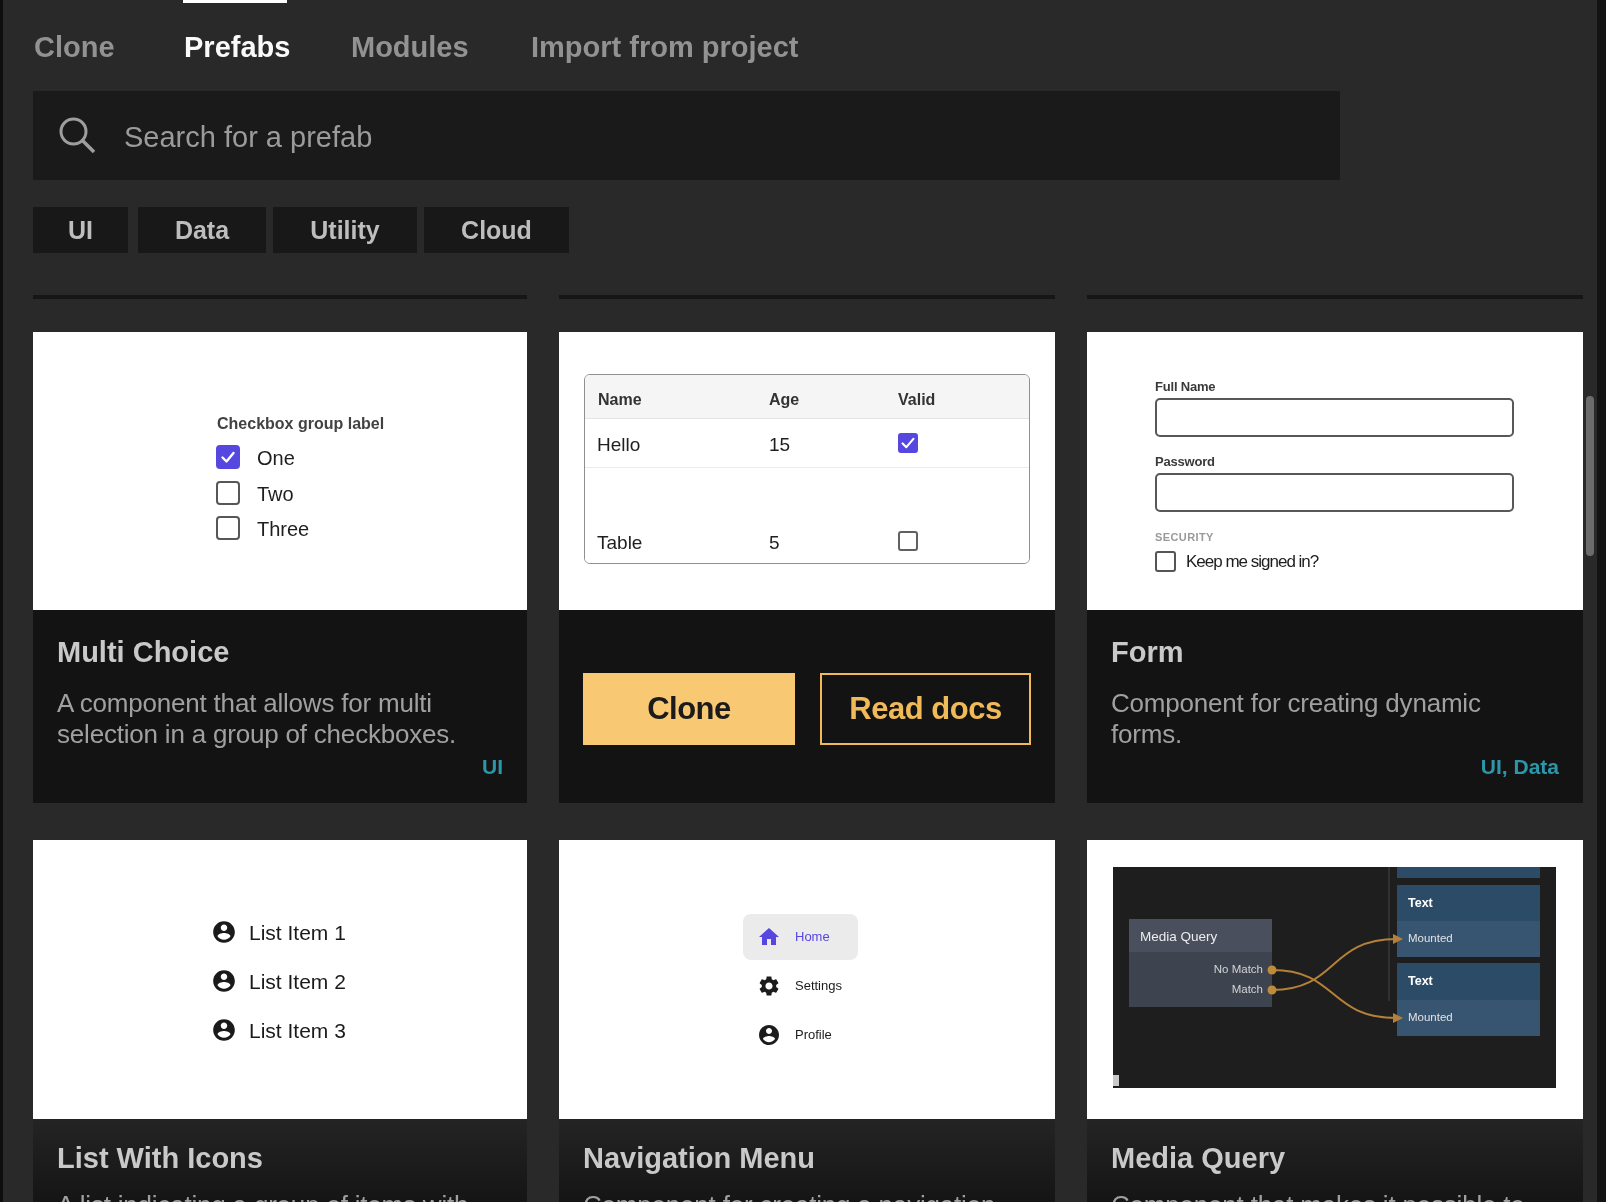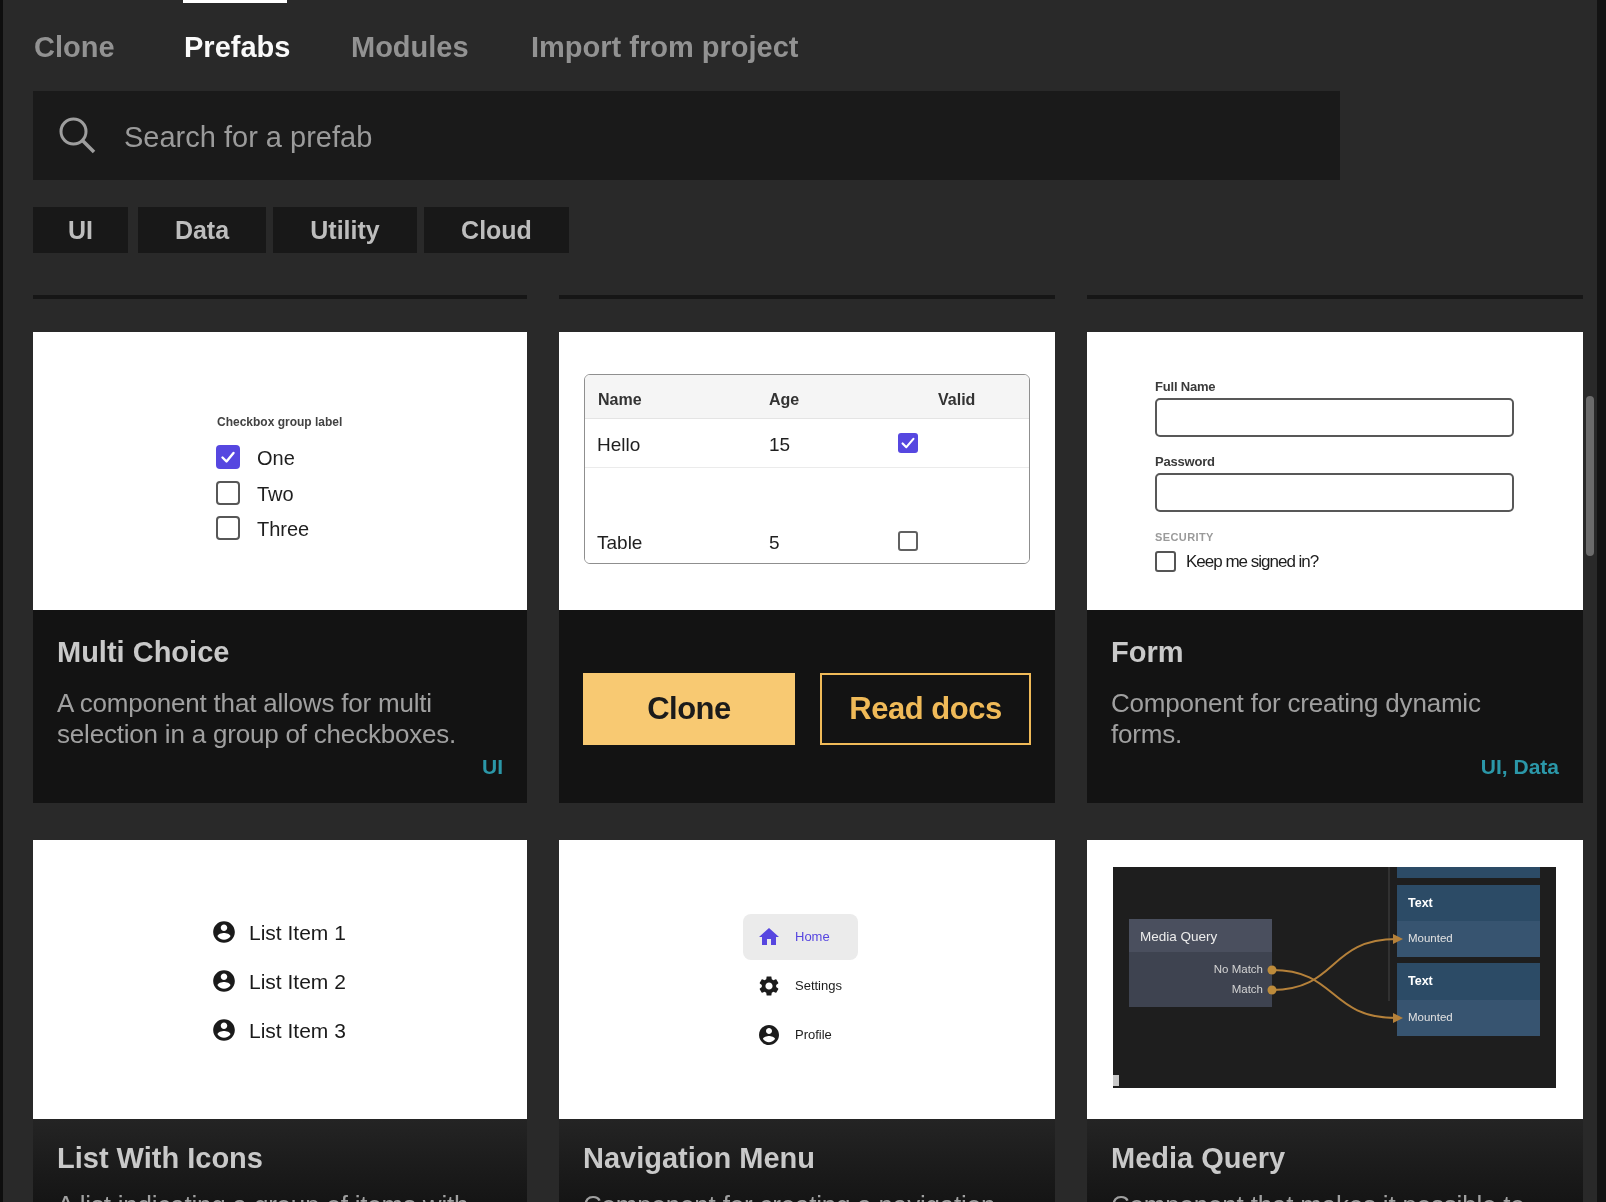--- a/index.html
+++ b/index.html
@@ -82,21 +82,21 @@
   <div class="chip" style="left:33px; width:95px;">UI</div>
   <div class="chip" style="left:138px; width:128px;">Data</div>
   <div class="chip" style="left:273px; width:144px;">Utility</div>
   <div class="chip" style="left:424px; width:145px;">Cloud</div>
 
   <div class="sep" style="left:33px; width:494px;"></div>
   <div class="sep" style="left:559px; width:496px;"></div>
   <div class="sep" style="left:1087px; width:496px;"></div>
 
   <div class="preview" style="left:33px; top:332px; width:494px; height:278px;">
-    <div class="abs" style="left:184px; top:83px; font-size:12px; font-weight:bold; color:#424242;">Checkbox group label</div>
+    <div class="abs" style="left:184px; top:83px; font-size:16px; font-weight:bold; color:#424242;">Checkbox group label</div>
     <div class="cb checked" style="left:183px; top:113px;">
       <svg width="20" height="20" viewBox="0 0 20 20">
         <path d="M4.5 10.5 L8.5 14.5 L15.5 6" fill="none" stroke="#fff" stroke-width="2.4" stroke-linecap="round" stroke-linejoin="round"></path>
       </svg>
     </div>
     <div class="abs cblabel" style="left:224px; top:116px;">One</div>
     <div class="cb unchecked" style="left:183px; top:149px;"></div>
     <div class="abs cblabel" style="left:224px; top:152px;">Two</div>
     <div class="cb unchecked" style="left:183px; top:184px;"></div>
     <div class="abs cblabel" style="left:224px; top:187px;">Three</div>
@@ -105,21 +105,21 @@
     <div class="title">Multi Choice</div>
     <div class="desc">A component that allows for multi<br>selection in a group of checkboxes.</div>
     <div class="tag">UI</div>
   </div>
 
   <div class="preview" style="left:559px; top:332px; width:496px; height:278px;">
     <div class="tbl">
       <div class="hdr">
         <span style="left:13px;">Name</span>
         <span style="left:184px;">Age</span>
-        <span style="left:313px;margin-left:40px;">Valid</span>
+        <span style="left:313px;">Valid</span>
       </div>
       <div class="trow" style="top:44px; background:#fff;">
         <span style="left:12px;">Hello</span>
         <span style="left:184px;">15</span>
         <div class="tcb checked"><svg width="20" height="20" viewBox="0 0 24 24">
             <path d="M5.5 12.5 L10 17 L18.5 7" fill="none" stroke="#fff" stroke-width="2.6" stroke-linecap="round" stroke-linejoin="round"></path>
           </svg></div>
       </div>
       <div class="trow" style="top:142px; background:#fff;">
         <span style="left:12px;">Table</span>

